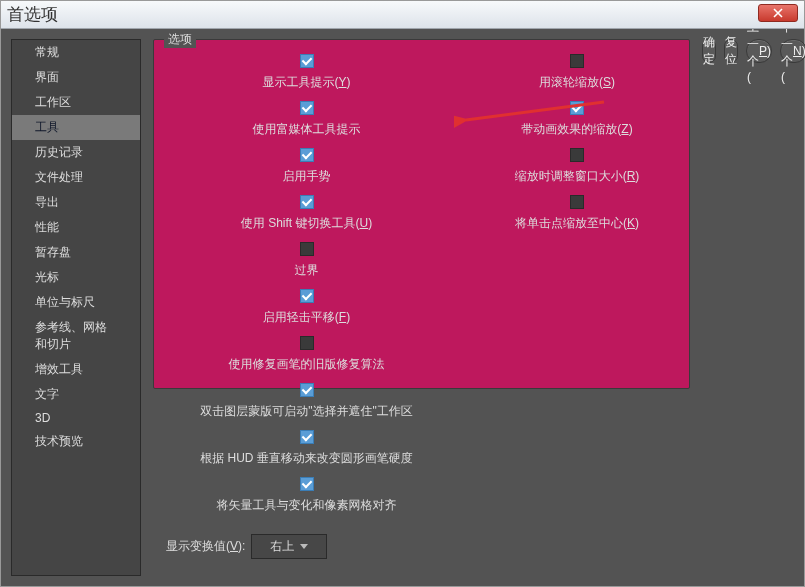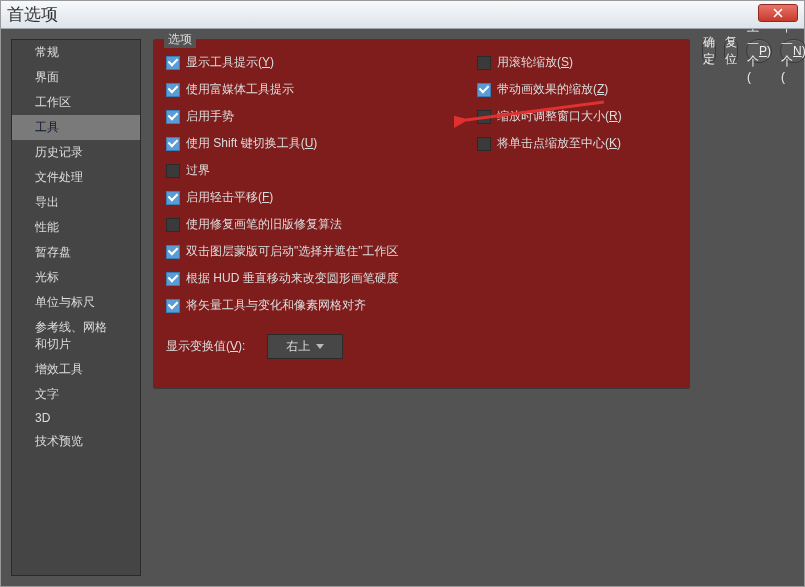--- a/index.html
+++ b/index.html
@@ -59,39 +59,40 @@
     }
     .main {
       flex: 1;
       position: relative;
     }
     .fieldset {
       border: 1px solid #3a3a3a;
       border-radius: 2px;
       position: relative;
       padding: 14px 12px 16px 12px;
-      background: #7f1d1d;
+      background: #be185d;
       height: 350px;
     }
     .legend {
       position: absolute; top: -9px; left: 10px;
       background: #535353;
       padding: 0 4px;
       color: #ddd;
     }
     .cols {
       display: flex;
       gap: 30px;
     }
     .col { display: flex; flex-direction: column; gap: 10px; flex: 1; }
     .col-right { flex: 0 0 200px; }
     .cb-row {
       display: flex; align-items: center; gap: 6px;
       color: #ddd;
       position: relative;
+      flex-direction: column;
     }
     .cb {
       width: 14px; height: 14px;
       border: 1px solid #2a2a2a;
       background: #3a3a3a;
       display: inline-flex; align-items: center; justify-content: center;
       cursor: pointer;
       flex-shrink: 0;
     }
     .cb.checked {
@@ -106,21 +107,21 @@
       transform: rotate(45deg) translate(-1px,-1px);
     }
     .u { text-decoration: underline; }
     .arrow {
       position: absolute;
       left: 300px; top: 58px;
       pointer-events: none;
     }
     .select-row {
       margin-top: 20px;
-      display: flex; align-items: center; gap: 22px;
+      display: flex; align-items: center; gap: 6px;
       color: #ddd;
     }
     .select {
       display: flex; align-items: center;
       background: #474747;
       border: 1px solid #2a2a2a;
       padding: 3px 18px;
       gap: 6px;
       cursor: pointer;
       color: #ddd;

